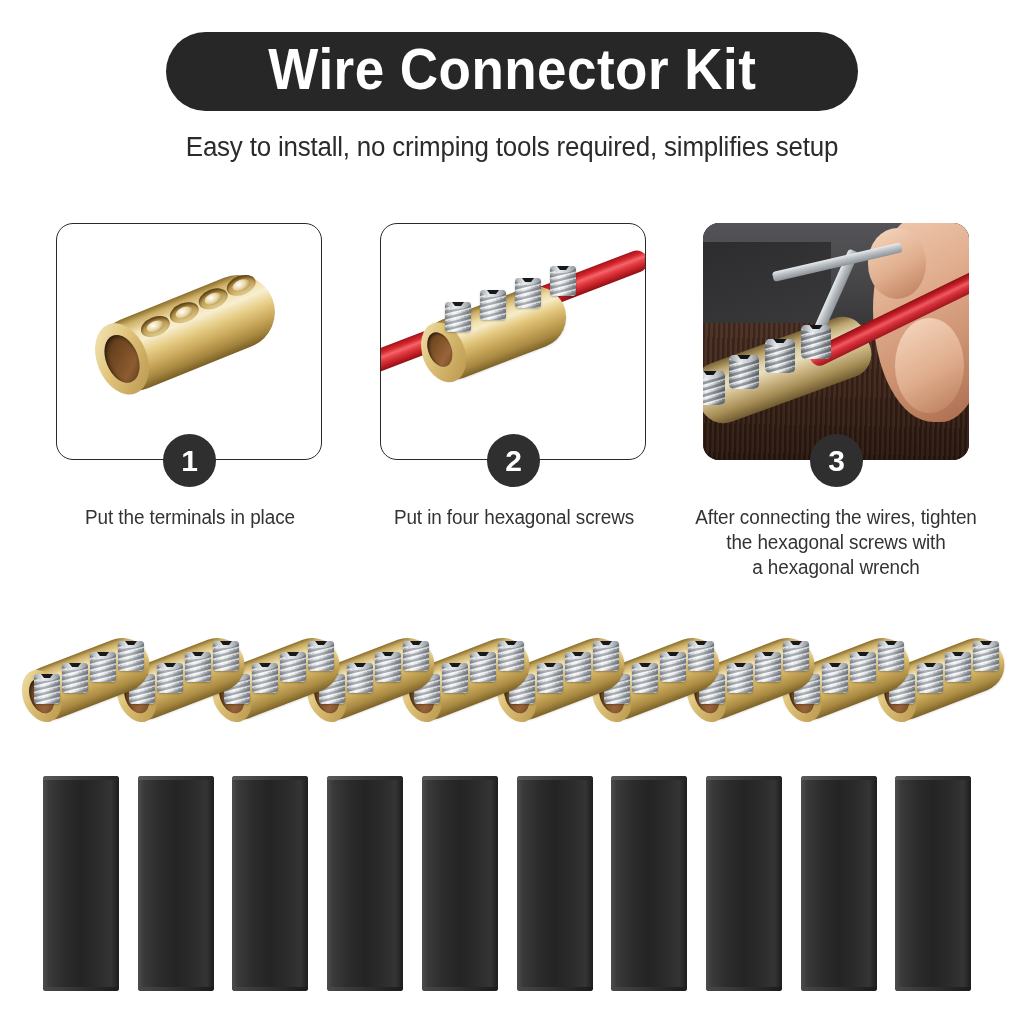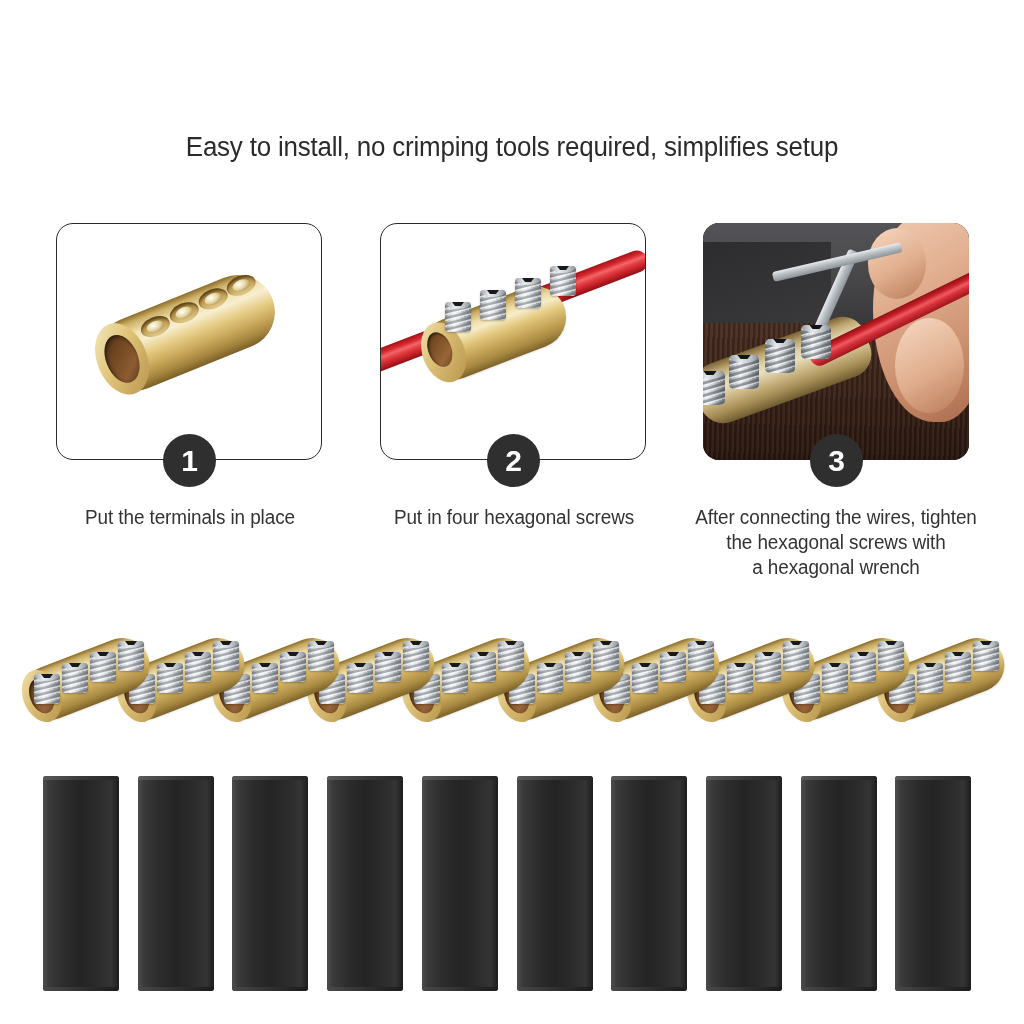--- a/index.html
+++ b/index.html
@@ -424,20 +424,23 @@
     height: 4px;
     background: linear-gradient(to right, #494949 0%, #2e2e2e 55%, #1c1c1c 100%);
     border-radius: 0 0 3px 3px;
   }
 </style>
 </head>
 <body>
 
 <div id="page">
 
+  <div class="title-pill">
+    <div class="title-text">Wire Connector Kit</div>
+  </div>
 
   <div class="subtitle">Easy to install, no crimping tools required, simplifies setup</div>
 
   <div class="steps">
 
     <div class="panel panel-1 outlined">
       <div class="panel-stage">
         <div class="p1-body">
           <div class="p1-bore"></div>
           <div class="hole" style="left:52px;  top:10px;"></div>

